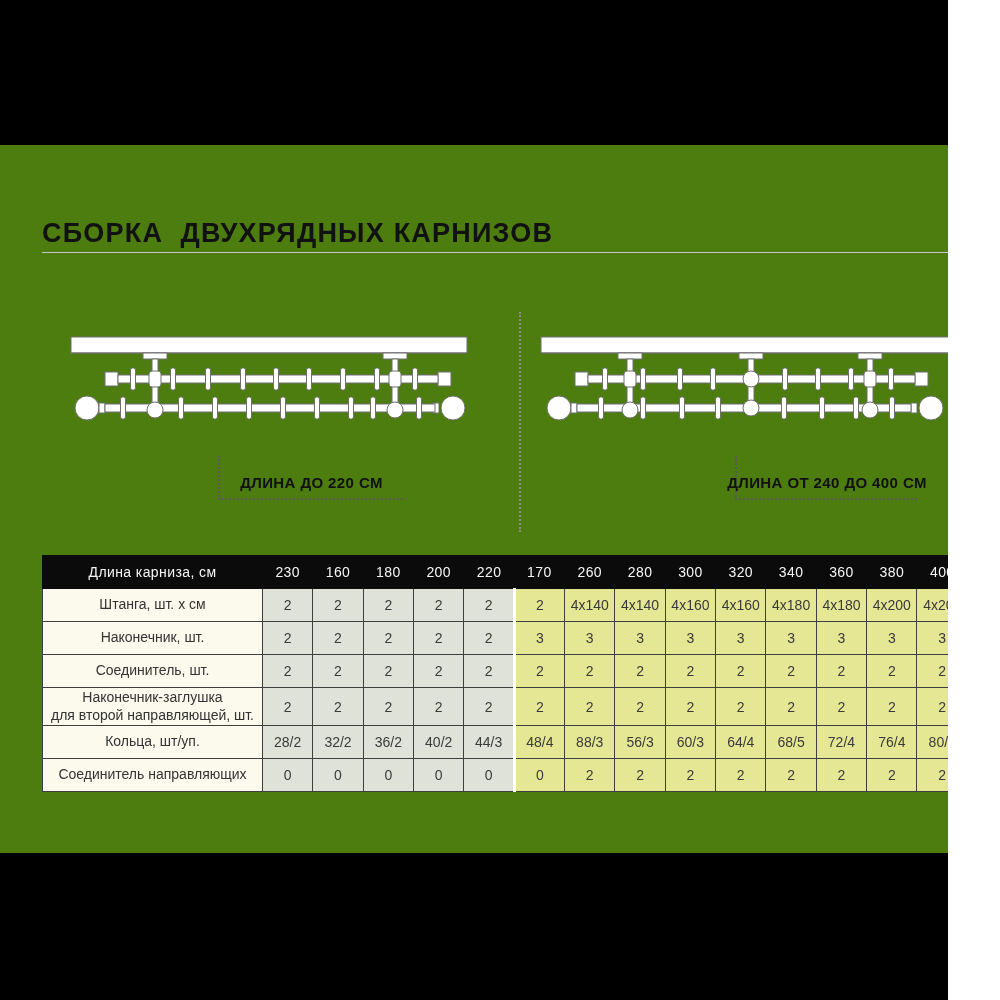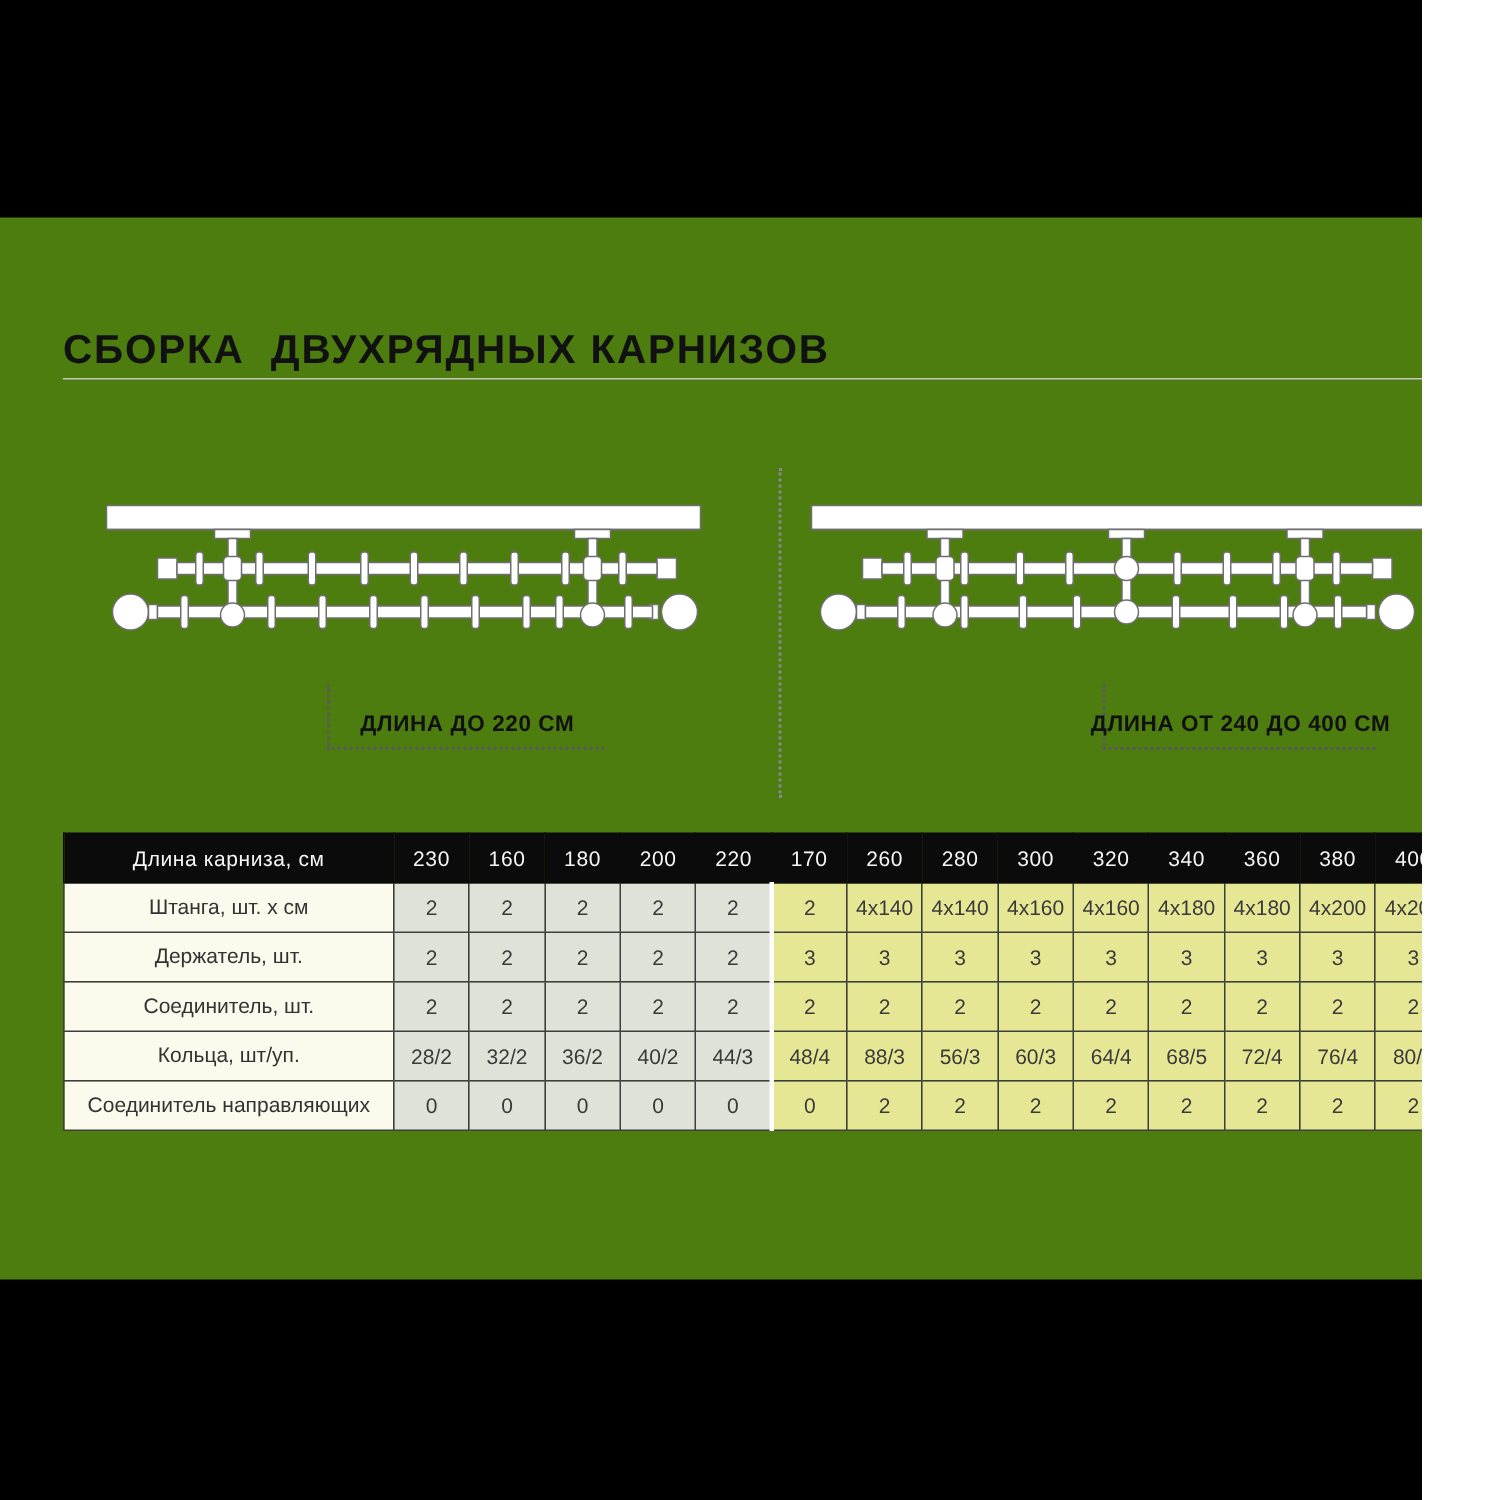--- a/index.html
+++ b/index.html
@@ -212,38 +212,56 @@
           <td class="g2">4x140</td>
           <td class="g2">4x140</td>
           <td class="g2">4x160</td>
           <td class="g2">4x160</td>
           <td class="g2">4x180</td>
           <td class="g2">4x180</td>
           <td class="g2">4x200</td>
           <td class="g2">4x200</td>
         </tr>
         <tr>
-          <th class="row-label">Держатель, шт.</th>
+          <th class="row-label">Наконечник, шт.</th>
           <td class="g1">2</td>
           <td class="g1">2</td>
           <td class="g1">2</td>
           <td class="g1">2</td>
           <td class="g1">2</td>
           <td class="g2 gap">3</td>
           <td class="g2">3</td>
           <td class="g2">3</td>
           <td class="g2">3</td>
           <td class="g2">3</td>
           <td class="g2">3</td>
           <td class="g2">3</td>
           <td class="g2">3</td>
           <td class="g2">3</td>
         </tr>
         <tr>
           <th class="row-label">Соединитель, шт.</th>
+          <td class="g1">2</td>
+          <td class="g1">2</td>
+          <td class="g1">2</td>
+          <td class="g1">2</td>
+          <td class="g1">2</td>
+          <td class="g2 gap">2</td>
+          <td class="g2">2</td>
+          <td class="g2">2</td>
+          <td class="g2">2</td>
+          <td class="g2">2</td>
+          <td class="g2">2</td>
+          <td class="g2">2</td>
+          <td class="g2">2</td>
+          <td class="g2">2</td>
+        </tr>
+        <tr class="tall">
+          <th class="row-label">Наконечник-заглушка
+для второй направляющей, шт.</th>
           <td class="g1">2</td>
           <td class="g1">2</td>
           <td class="g1">2</td>
           <td class="g1">2</td>
           <td class="g1">2</td>
           <td class="g2 gap">2</td>
           <td class="g2">2</td>
           <td class="g2">2</td>
           <td class="g2">2</td>
           <td class="g2">2</td>

